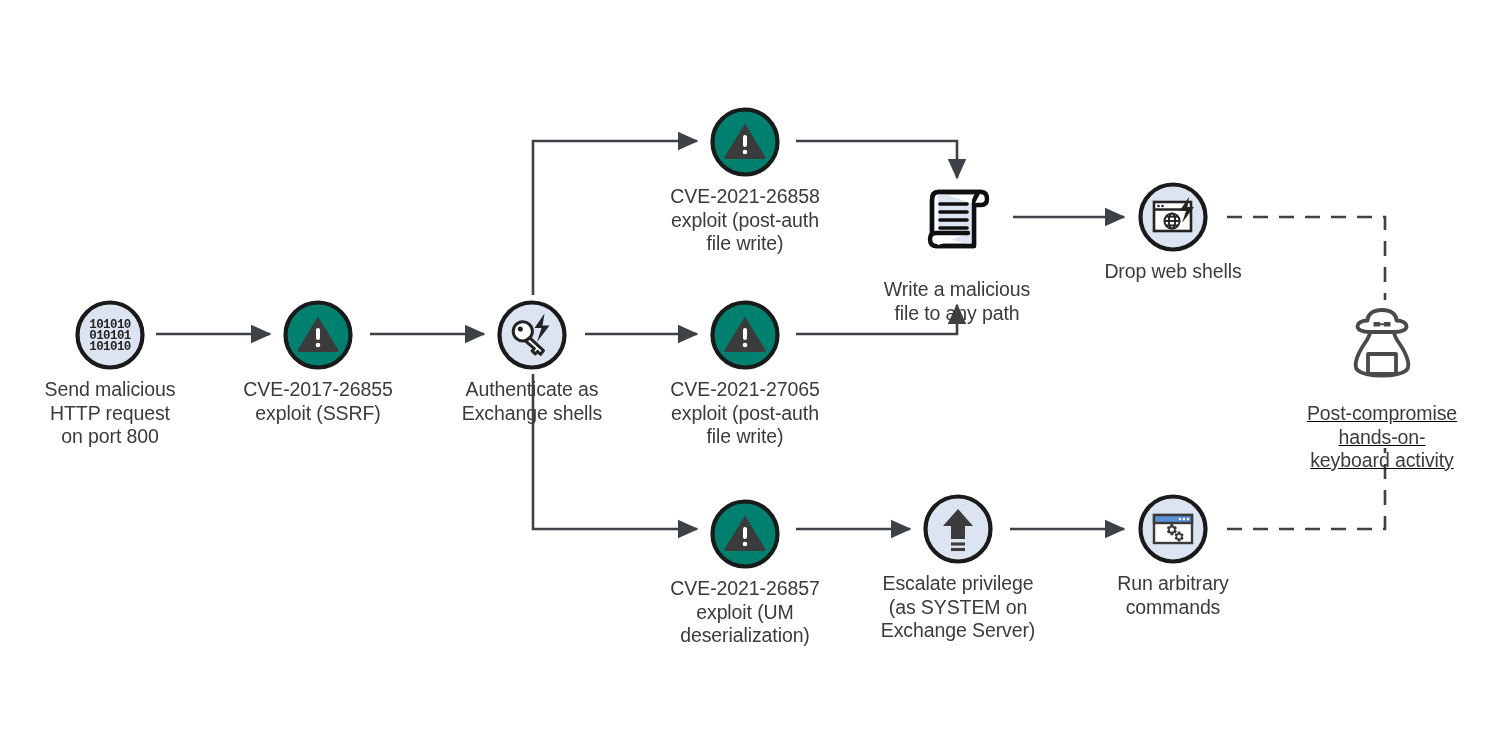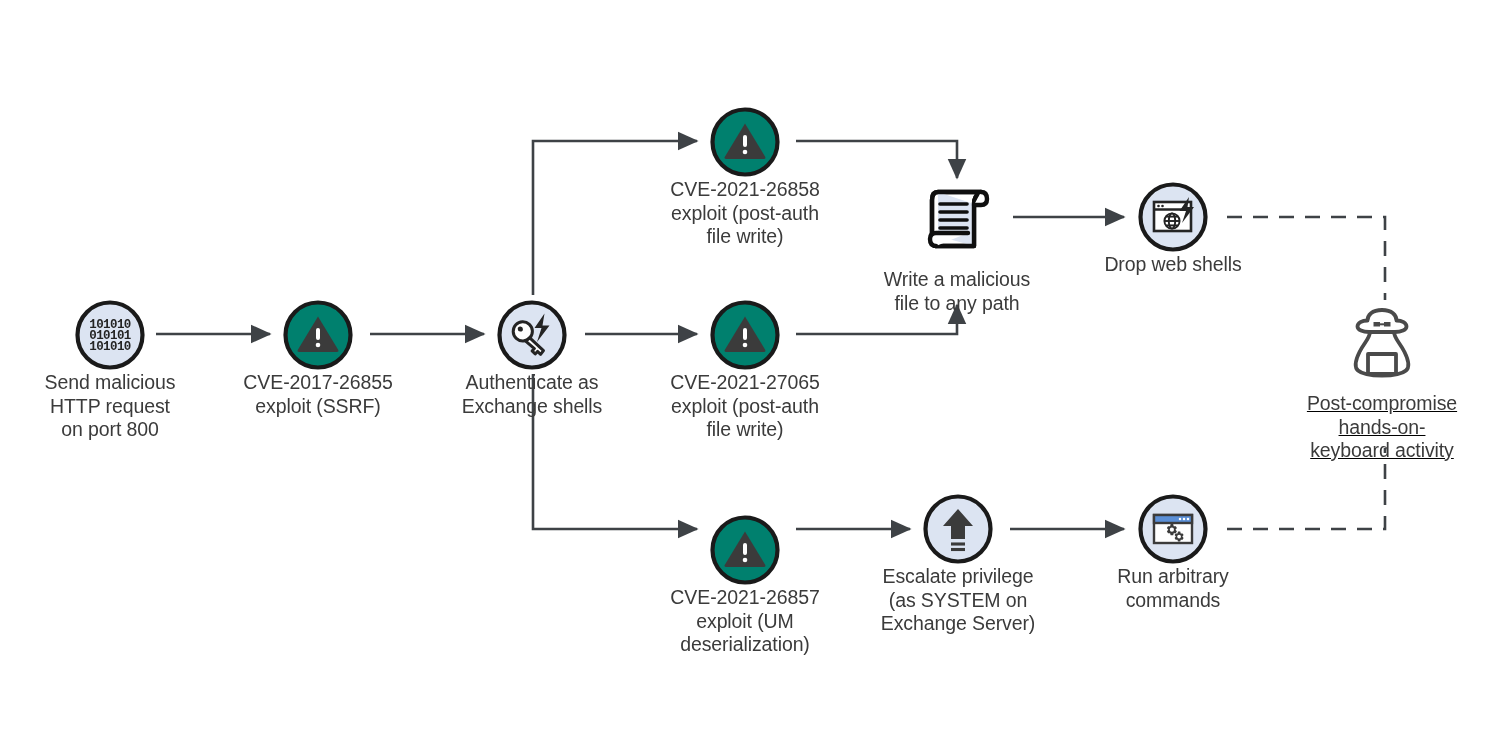--- a/index.html
+++ b/index.html
@@ -31,28 +31,29 @@
     text-align: center;
   }
   .node .badge {
     width: 72px;
     height: 72px;
     margin: 0 auto;
     position: relative;
   }
   .node .badge svg { display: block; }
   .node .caption {
+    margin-top: 7px;
     font-size: 19.5px;
     line-height: 23.5px;
     color: #3b3b3b;
     letter-spacing: -0.1px;
     white-space: pre-line;
   }
   .node.plain .badge { width: 86px; height: 86px; }
-  .node.plain .caption { margin-top: 4px; }
+  .node.plain .caption { margin-top: 14px; }
 </style>
 </head>
 <body>
 
 <div id="canvas">
 
   <svg id="wires" viewBox="0 0 1500 750" xmlns="http://www.w3.org/2000/svg">
     <defs>
       <marker id="ah" markerWidth="9" markerHeight="9" refX="7.4" refY="4.5" orient="auto" markerUnits="strokeWidth">
         <path d="M0,0.9 L8,4.5 L0,8.1 z" fill="#3e4246"></path>
@@ -154,21 +155,21 @@
         <path d="M36 17.5 L56 50.5 Q57.4 53 54.6 53 L17.4 53 Q14.6 53 16 50.5 Z" fill="#3b3b3b"></path>
         <rect x="34" y="29" width="4" height="12" rx="2" fill="#ffffff"></rect>
         <circle cx="36" cy="46" r="2.3" fill="#ffffff"></circle>
       </svg>
     </div>
     <div class="caption">CVE-2021-27065
 exploit (post-auth
 file write)</div>
   </div>
 
-  <div class="node" style="left:745px; top:514px;">
+  <div class="node" style="left:745px; top:498px;">
     <div class="badge">
       <svg viewBox="0 0 72 72" width="72" height="72">
         <circle cx="36" cy="36" r="32.5" fill="#00806e" stroke="#1a1a1a" stroke-width="4.2"></circle>
         <path d="M36 17.5 L56 50.5 Q57.4 53 54.6 53 L17.4 53 Q14.6 53 16 50.5 Z" fill="#3b3b3b"></path>
         <rect x="34" y="29" width="4" height="12" rx="2" fill="#ffffff"></rect>
         <circle cx="36" cy="46" r="2.3" fill="#ffffff"></circle>
       </svg>
     </div>
     <div class="caption">CVE-2021-26857
 exploit (UM

